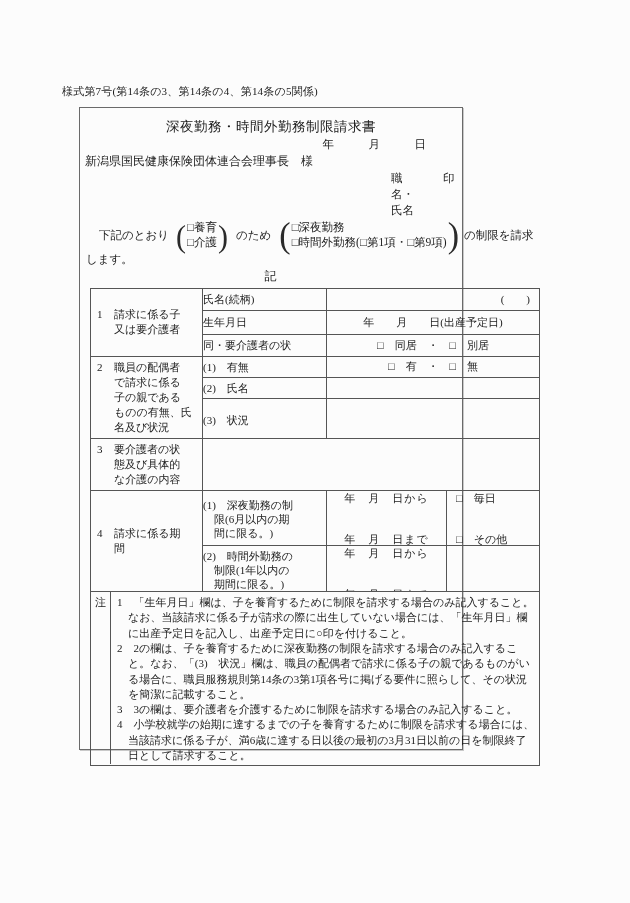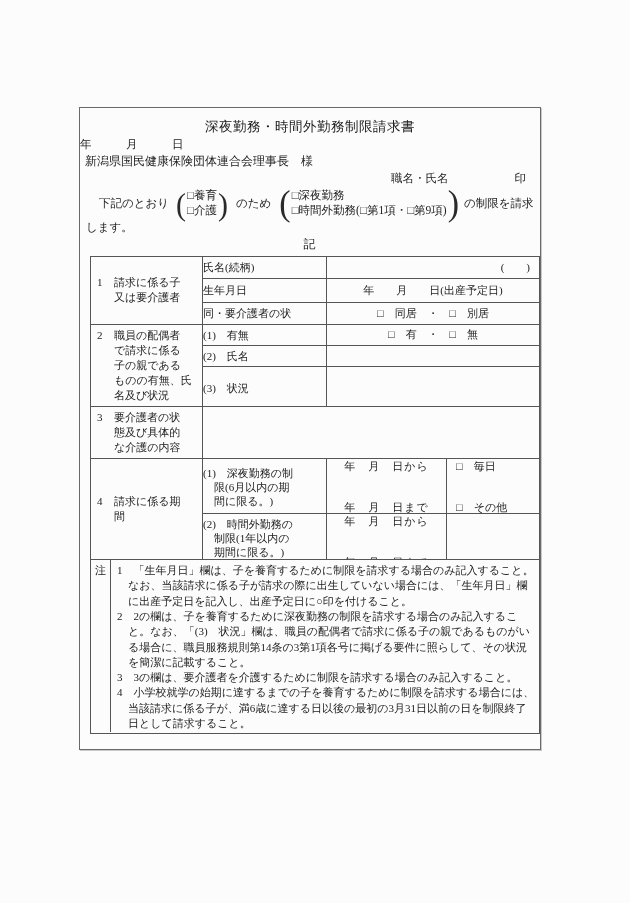--- a/index.html
+++ b/index.html
@@ -12,36 +12,36 @@
     font-size:11px;
     margin:0 auto;
     overflow:hidden;
   }
   .form-id{
     position:absolute;left:62px;top:84px;
     font-size:11px;letter-spacing:0.2px;
   }
   .form-box{
     position:absolute;left:79px;top:107px;
-    width:462px;height:643px;
+    width:384px;height:643px;
     border:1px solid #6a6a6a;
     box-shadow:1px 1px 0 #c9c9c9;
     box-sizing:border-box;
   }
   .title{
     margin-top:10px;
     text-align:center;
     font-size:13.5px;
     letter-spacing:0.5px;
     line-height:18px;
   }
   .date-line{
     margin-top:1px;
-    text-align:left;
-    padding-right:14px;
+    text-align:right;
+    padding-right:36px;
     font-size:11.5px;
     line-height:15px;
   }
   .addressee{
     margin-top:1px;
     padding-left:5px;
     font-size:12px;
     line-height:16px;
   }
   .signer-line{
@@ -150,20 +150,21 @@
     margin:0;
     padding-left:1em;
     text-indent:-1em;
   }
 </style>
 </head>
 <body>
 
 <div class="sheet">
 
+  <div class="form-id">様式第7号(第14条の3、第14条の4、第14条の5関係)</div>
 
   <div class="form-box">
 
     <div class="title">深夜勤務・時間外勤務制限請求書</div>
 
     <div class="date-line">年　　　月　　　日</div>
 
     <div class="addressee">新潟県国民健康保険団体連合会理事長　様</div>
 
     <div class="signer-line">

